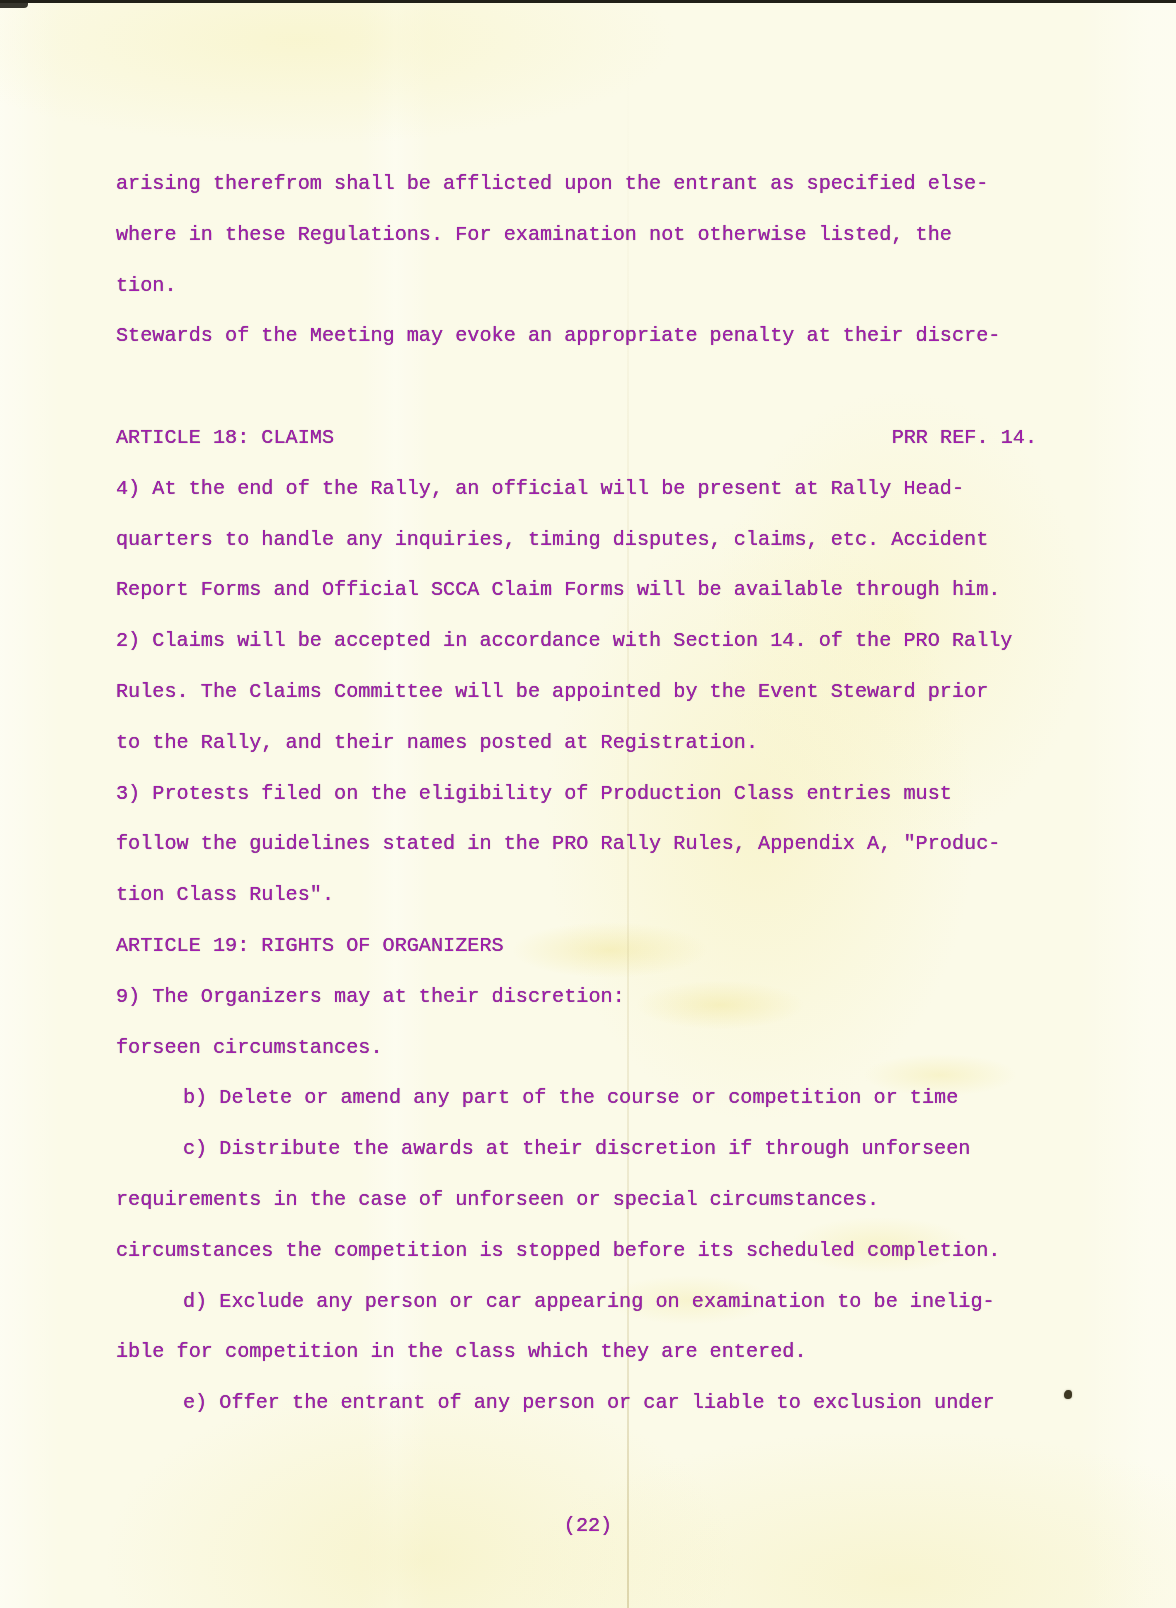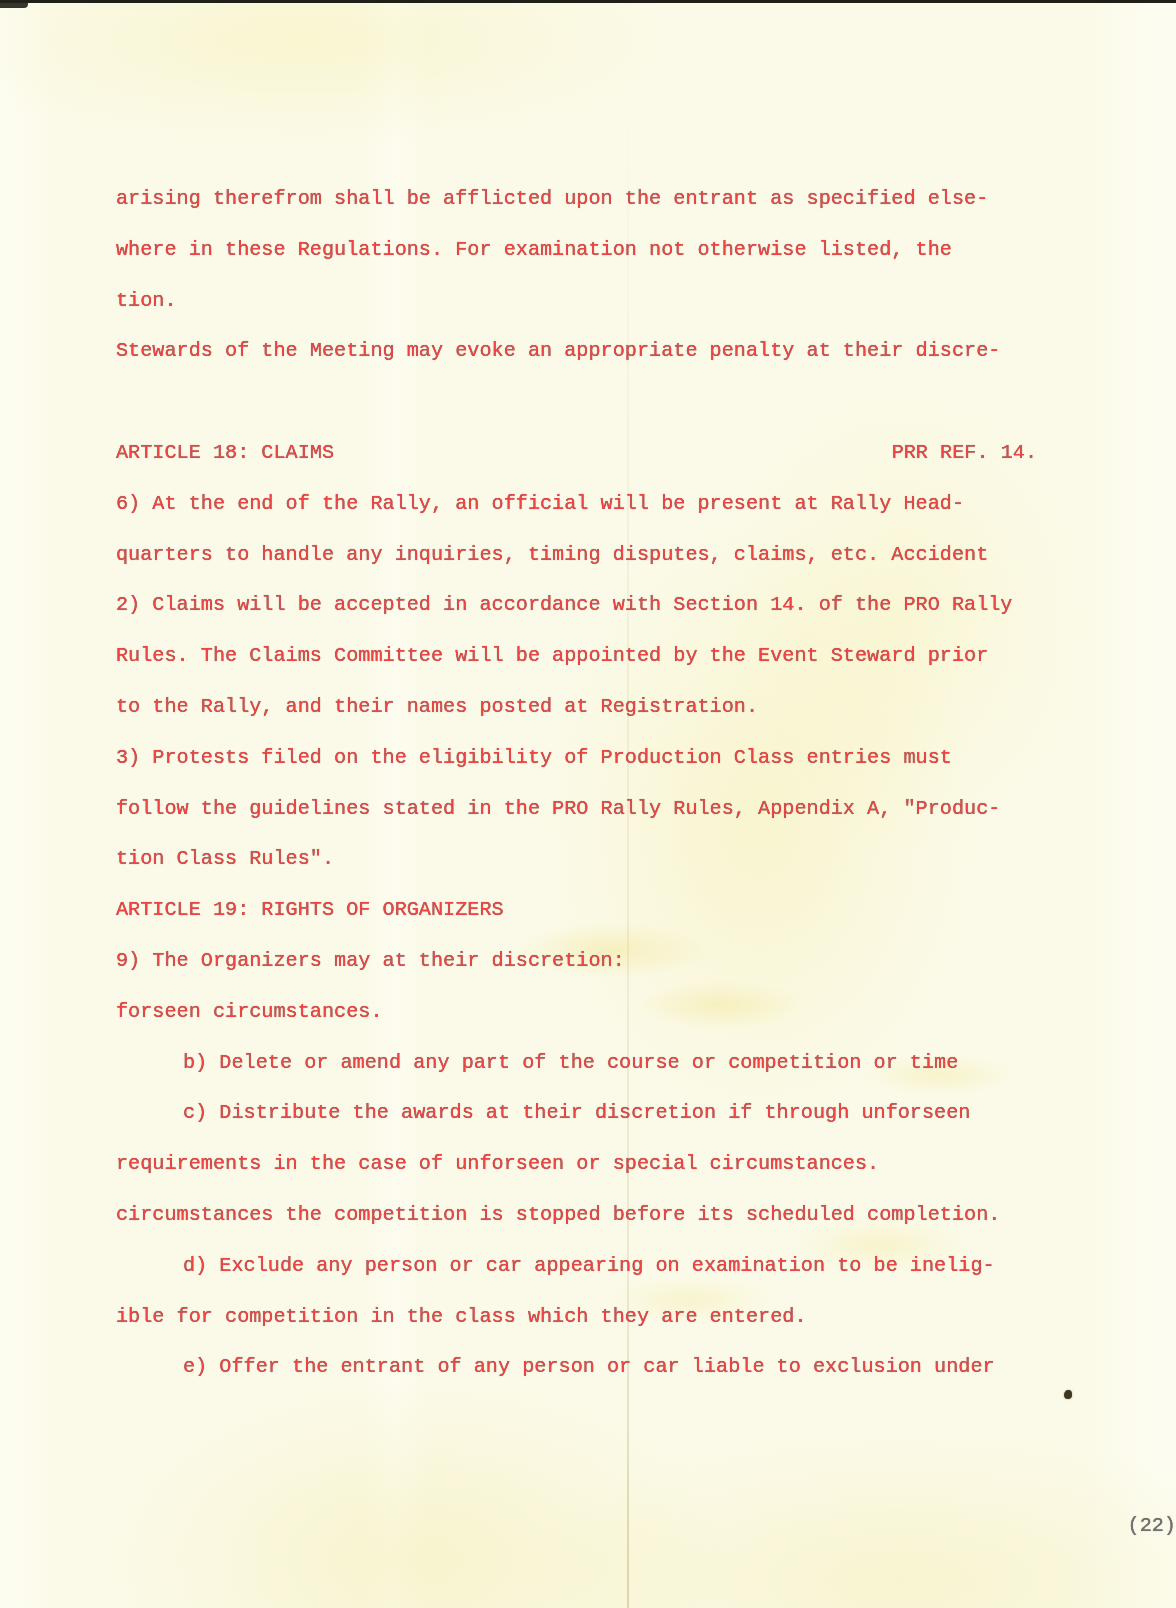--- a/index.html
+++ b/index.html
@@ -78,23 +78,23 @@
     height: 9px;
     background: #3d3722;
     border-radius: 55% 45% 50% 50%;
     box-shadow: 0 0 2px rgba(61,55,34,0.45);
   }
 
   
   .doc-text {
     position: absolute;
     left: 116px;
-    top: 185px;
+    top: 170px;
     width: 924px;
-    color: #ef4444;
+    color: #a21caf;
     font-size: 20.2px;
     text-shadow: 0 0 0.7px rgba(45,43,38,0.85);
   }
   .doc-line {
     position: relative;
     height: 50.8px;
     line-height: 27px;
     white-space: pre;
   }
   .doc-line.indent {
@@ -105,22 +105,22 @@
     right: 3px;
     top: 0;
     line-height: 27px;
   }
 
   .page-number {
     position: absolute;
     top: 1512px;
     left: 0;
     width: 100%;
-    text-align: right;
-    color: #737373;
+    text-align: center;
+    color: #a21caf;
     font-size: 20.2px;
     line-height: 27px;
     text-shadow: 0 0 0.7px rgba(45,43,38,0.85);
     white-space: pre;
   }
 </style>
 </head>
 <body>
 
 <div class="paper-texture"></div>
@@ -129,22 +129,23 @@
 <div class="scan-edge-corner"></div>
 <div class="ink-speck"></div>
 
 <div class="doc-text">
     <div class="doc-line"><span class="line-text">arising therefrom shall be afflicted upon the entrant as specified else-</span></div>
     <div class="doc-line"><span class="line-text">where in these Regulations. For examination not otherwise listed, the</span></div>
     <div class="doc-line"><span class="line-text">tion.</span></div>
     <div class="doc-line"><span class="line-text">Stewards of the Meeting may evoke an appropriate penalty at their discre-</span></div>
     <div class="doc-line"><span class="line-text"></span></div>
     <div class="doc-line"><span class="line-text">ARTICLE 18: CLAIMS</span><span class="line-ref">PRR REF. 14.</span></div>
-    <div class="doc-line"><span class="line-text">6) At the end of the Rally, an official will be present at Rally Head-</span></div>
+    <div class="doc-line"><span class="line-text">4) At the end of the Rally, an official will be present at Rally Head-</span></div>
     <div class="doc-line"><span class="line-text">quarters to handle any inquiries, timing disputes, claims, etc. Accident</span></div>
+    <div class="doc-line"><span class="line-text">Report Forms and Official SCCA Claim Forms will be available through him.</span></div>
     <div class="doc-line"><span class="line-text">2) Claims will be accepted in accordance with Section 14. of the PRO Rally</span></div>
     <div class="doc-line"><span class="line-text">Rules. The Claims Committee will be appointed by the Event Steward prior</span></div>
     <div class="doc-line"><span class="line-text">to the Rally, and their names posted at Registration.</span></div>
     <div class="doc-line"><span class="line-text">3) Protests filed on the eligibility of Production Class entries must</span></div>
     <div class="doc-line"><span class="line-text">follow the guidelines stated in the PRO Rally Rules, Appendix A, "Produc-</span></div>
     <div class="doc-line"><span class="line-text">tion Class Rules".</span></div>
     <div class="doc-line"><span class="line-text">ARTICLE 19: RIGHTS OF ORGANIZERS</span></div>
     <div class="doc-line"><span class="line-text">9) The Organizers may at their discretion:</span></div>
     <div class="doc-line"><span class="line-text">forseen circumstances.</span></div>
     <div class="doc-line indent"><span class="line-text">b) Delete or amend any part of the course or competition or time</span></div>

